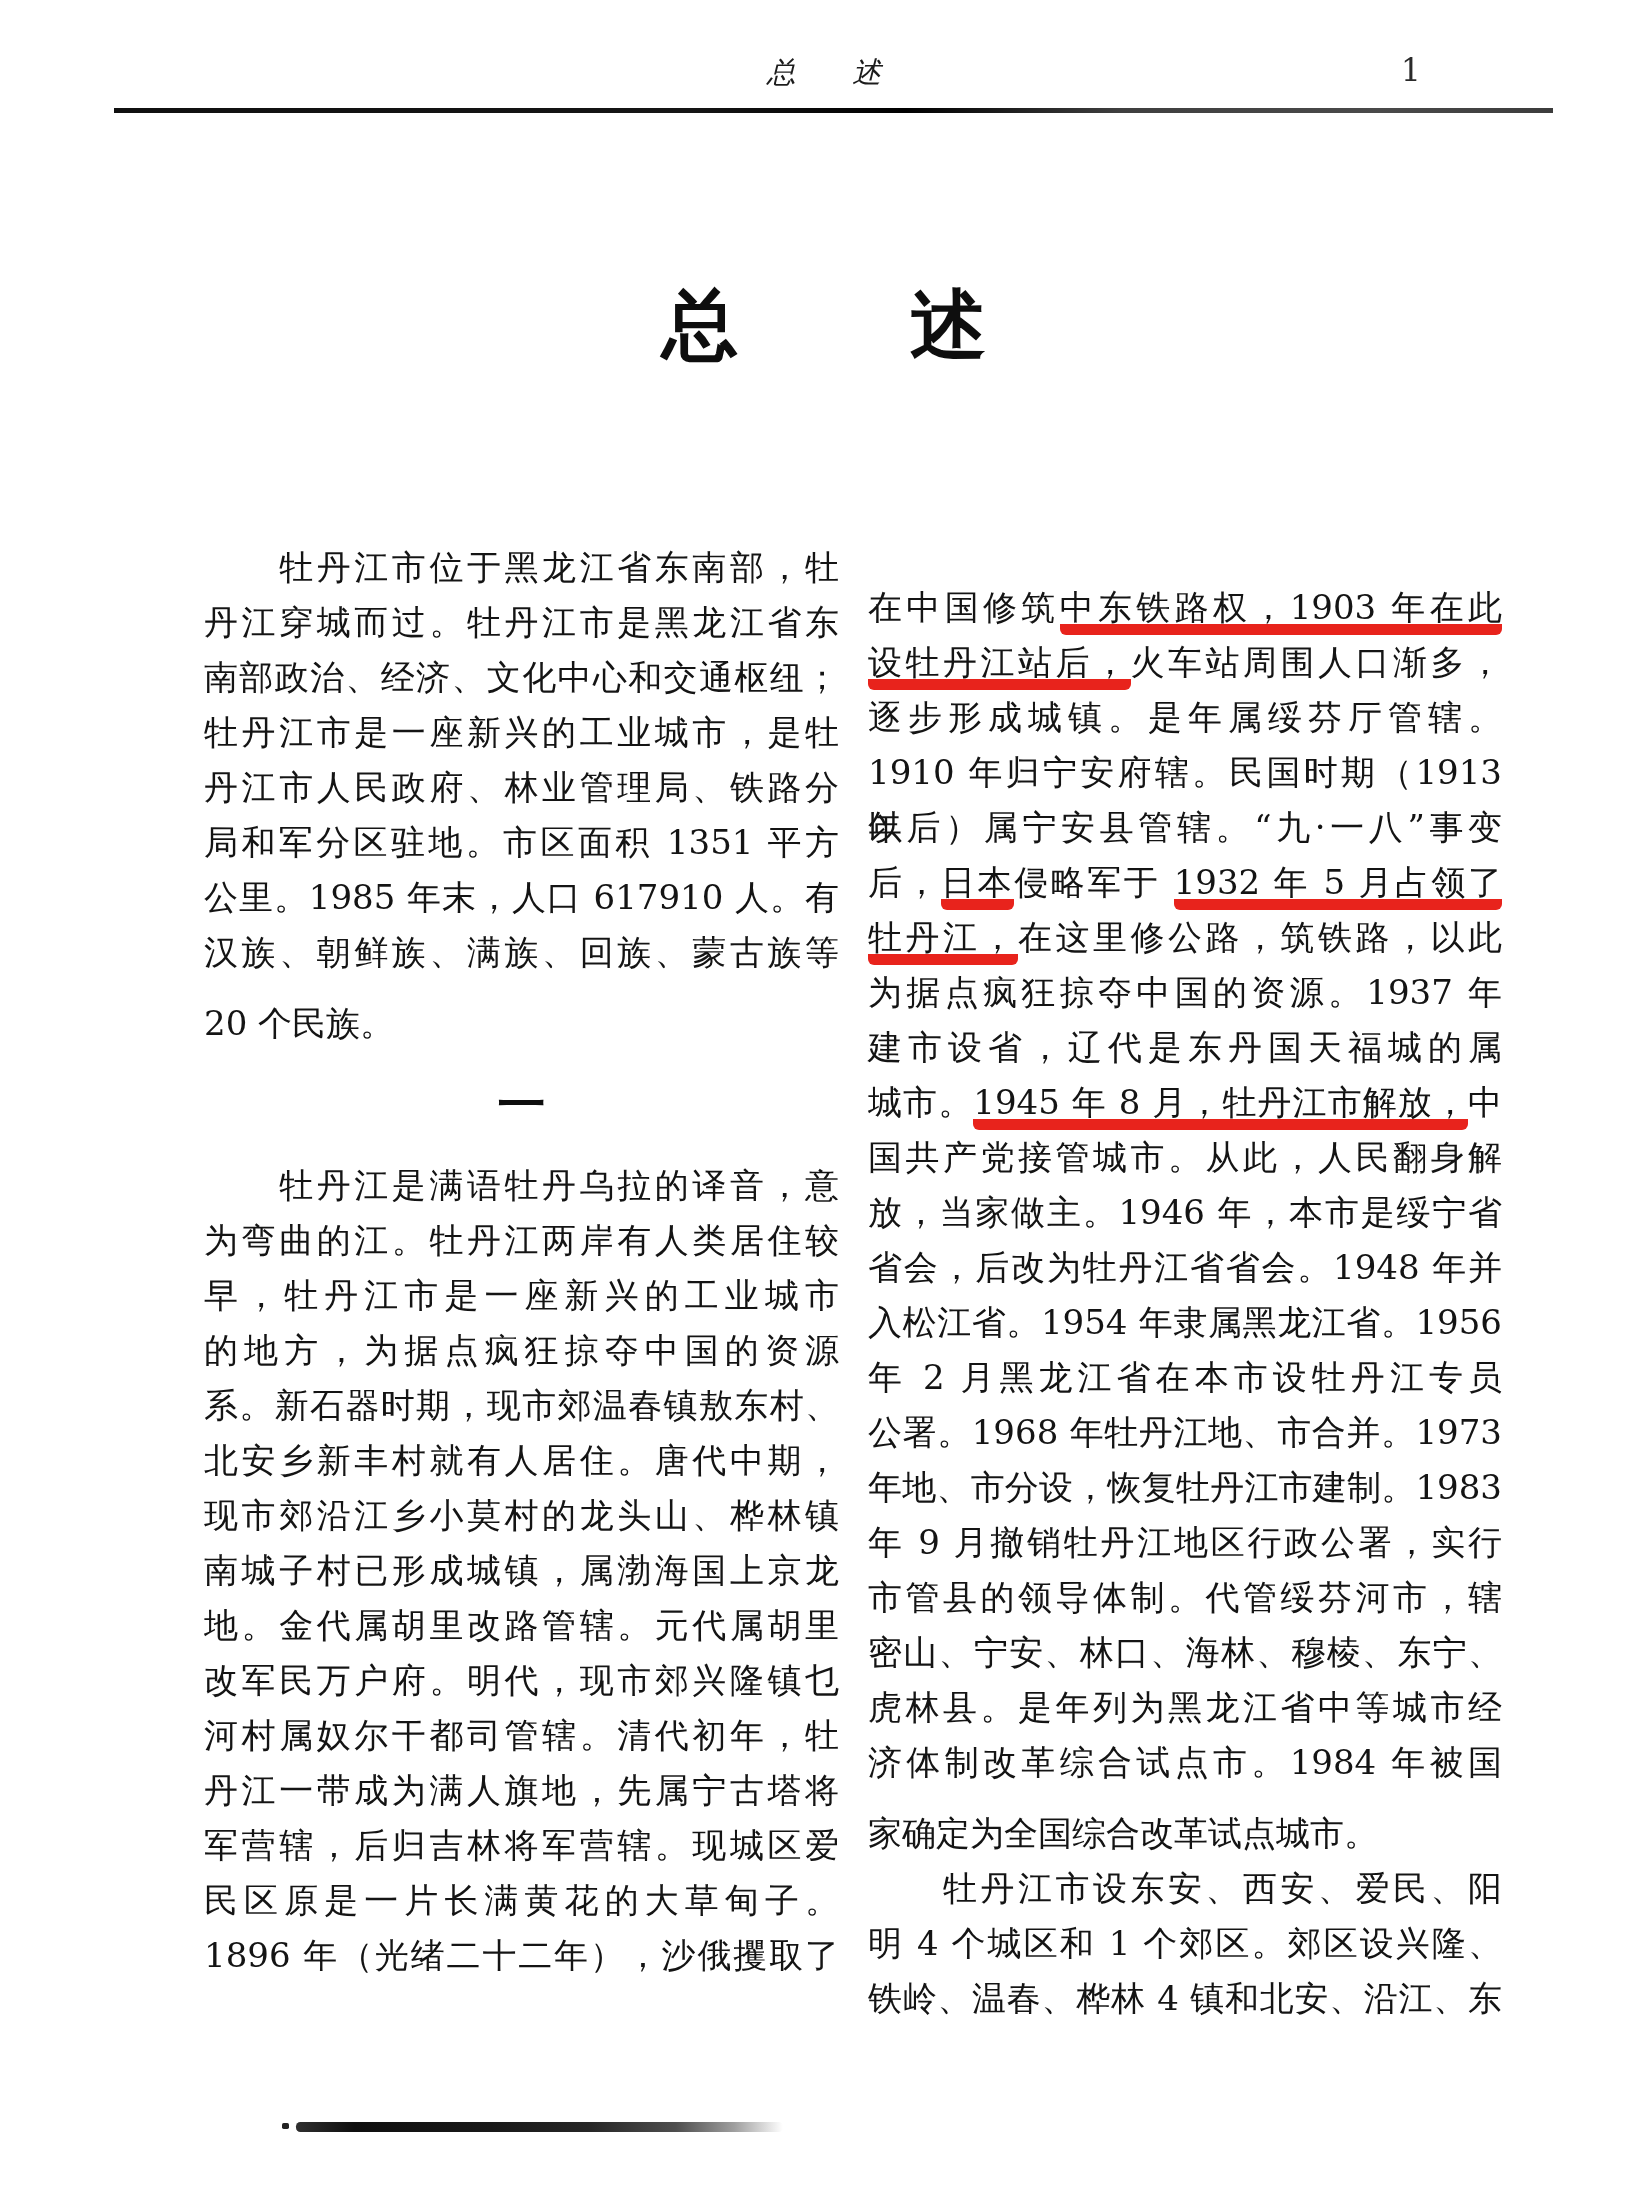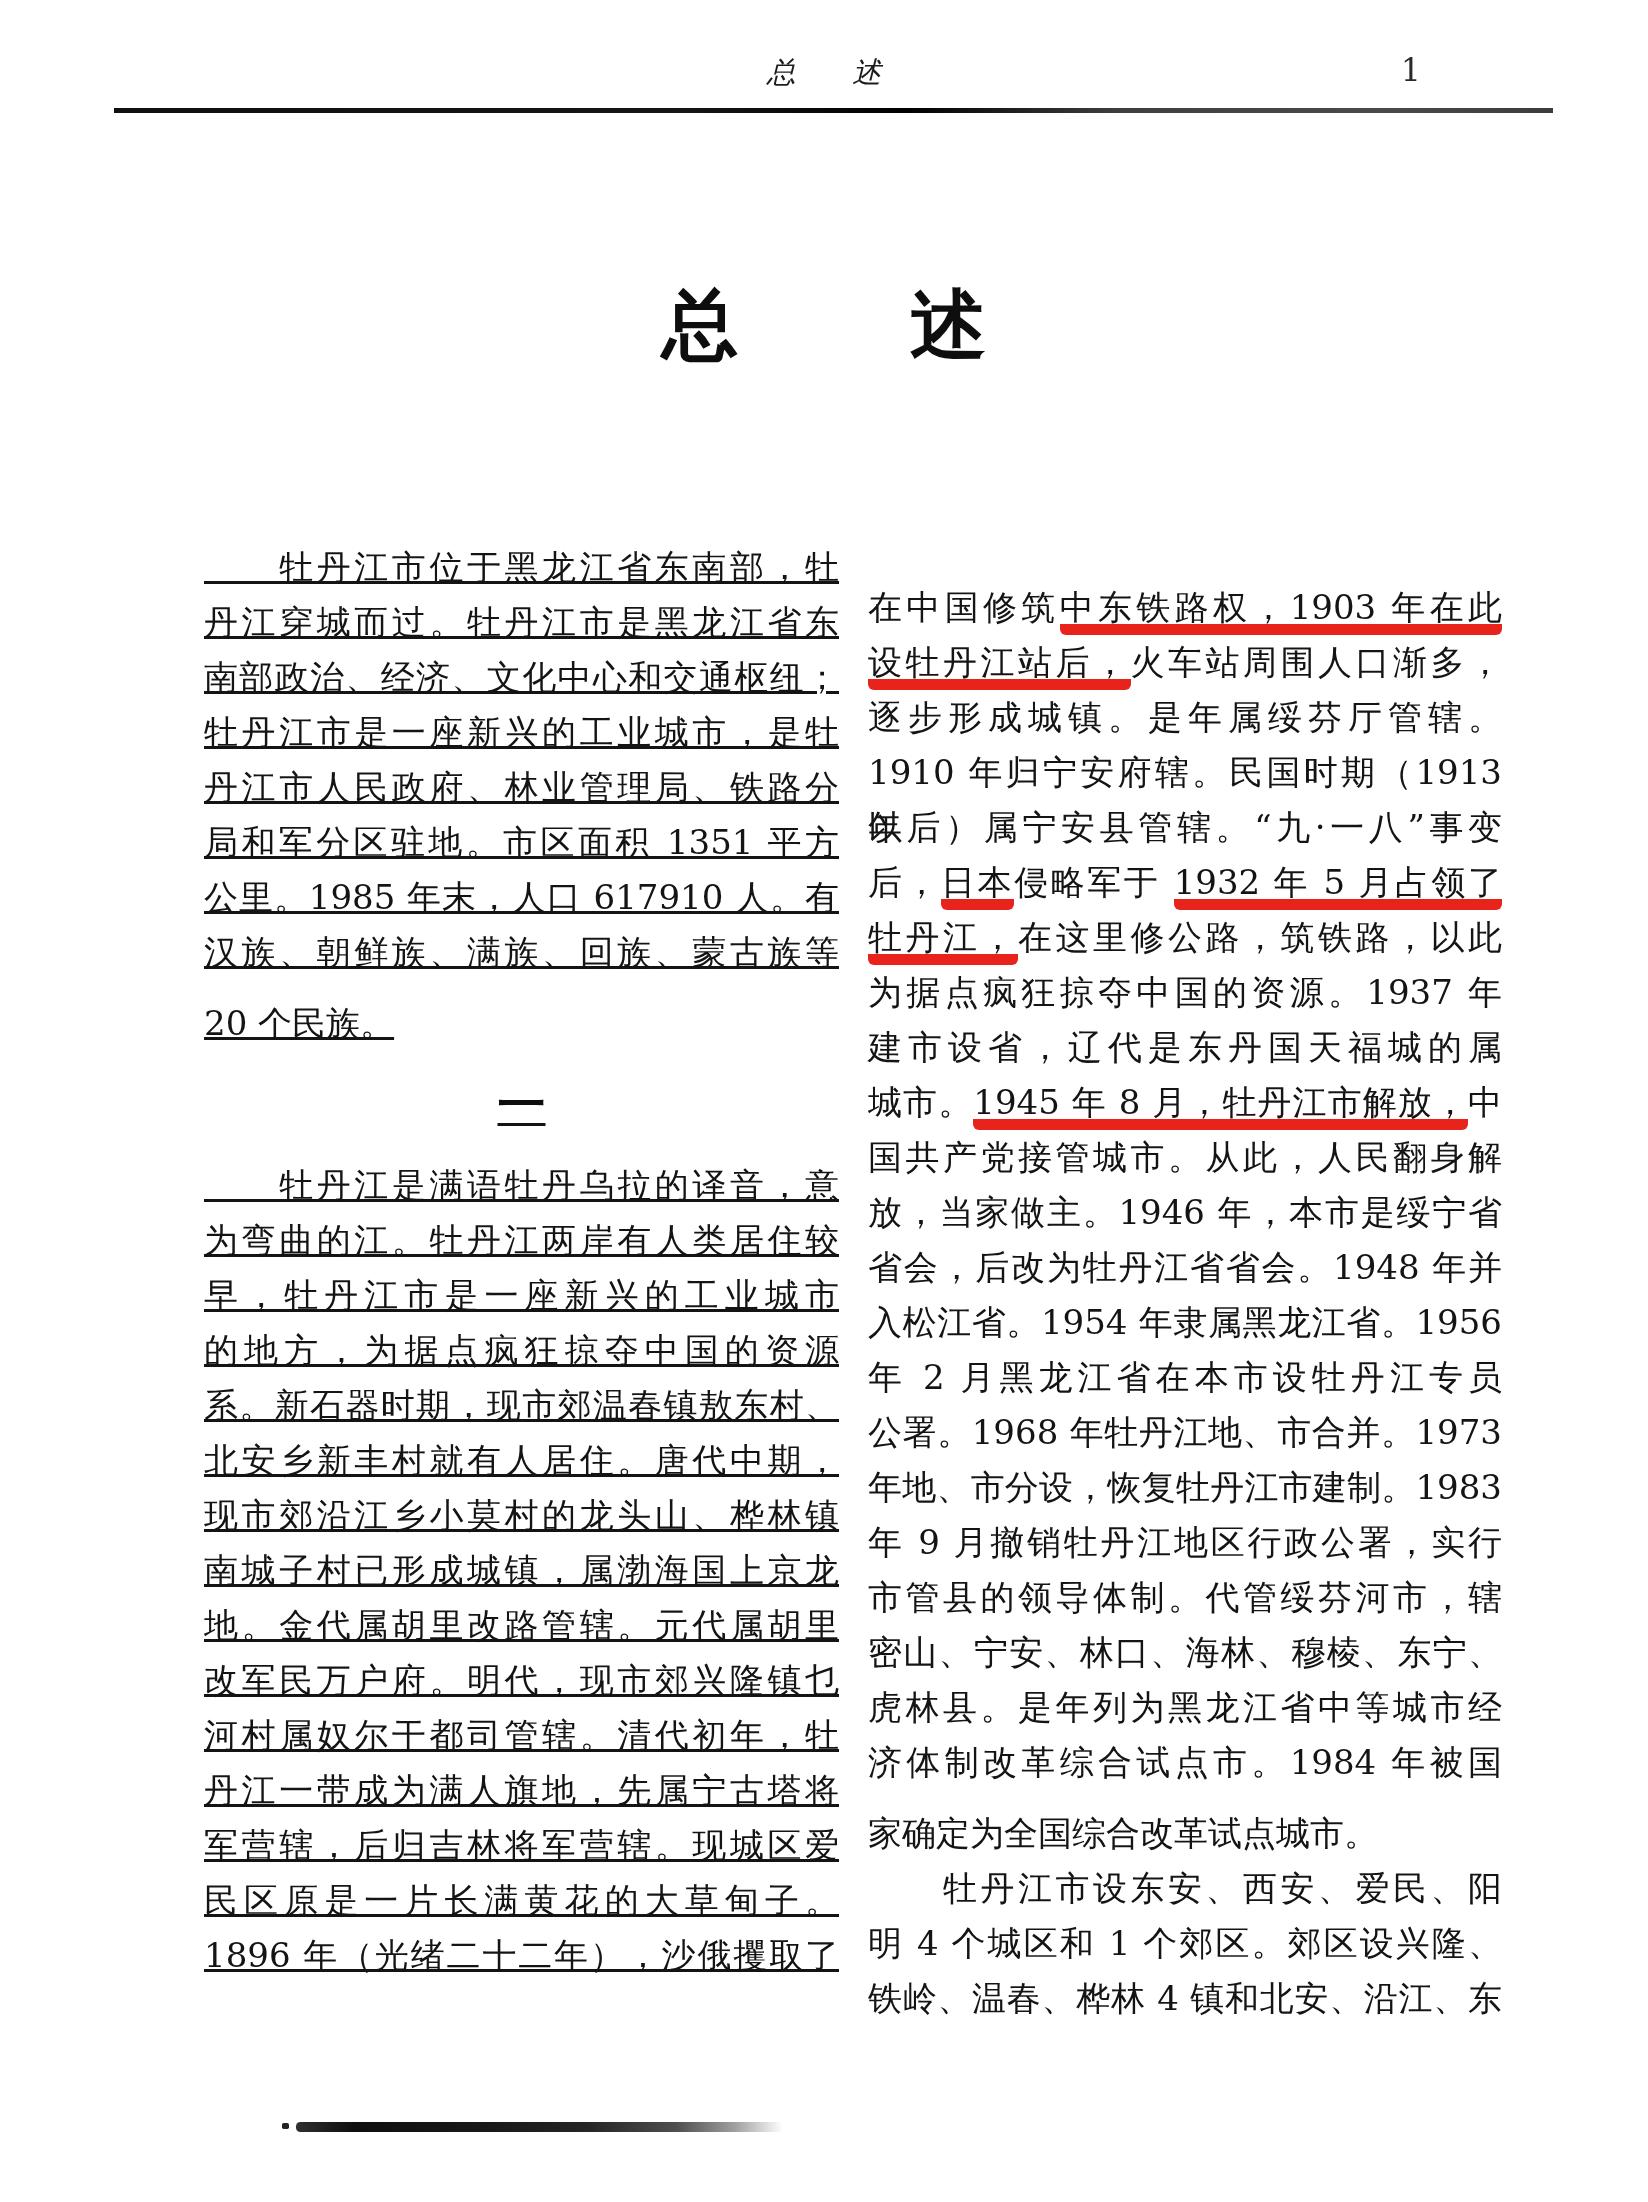--- a/index.html
+++ b/index.html
@@ -60,21 +60,21 @@
     color: #0e0e0e;
   }
   .main-title span { letter-spacing: 48px; margin-right: -48px; }
 
   
   .col {
     position: absolute;
     font-size: 34px;
     line-height: 55px;
   }
-  .col-left  { left: 204px;  top: 540px; width: 635px; text-decoration: underline; }
+  .col-left  { left: 204px;  top: 540px; width: 635px; }
   .col-right { left: 868px; top: 580px; width: 634px; }
 
   .line {
     height: 55px;
     text-align: justify;
     text-align-last: justify;
     text-justify: inter-character;
   }
   .line.short { text-align-last: left; margin-top: 16px; }
 

